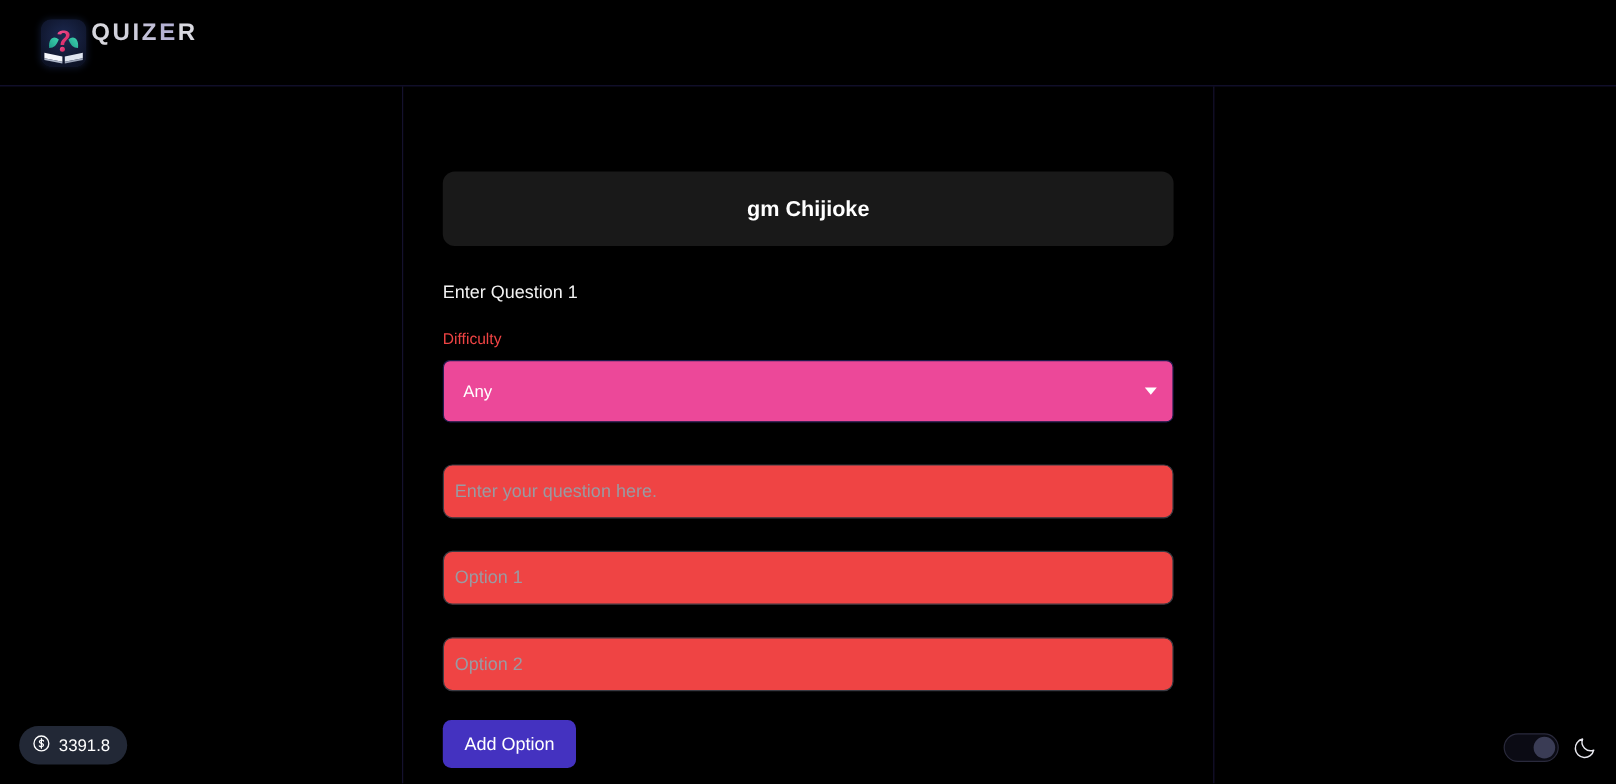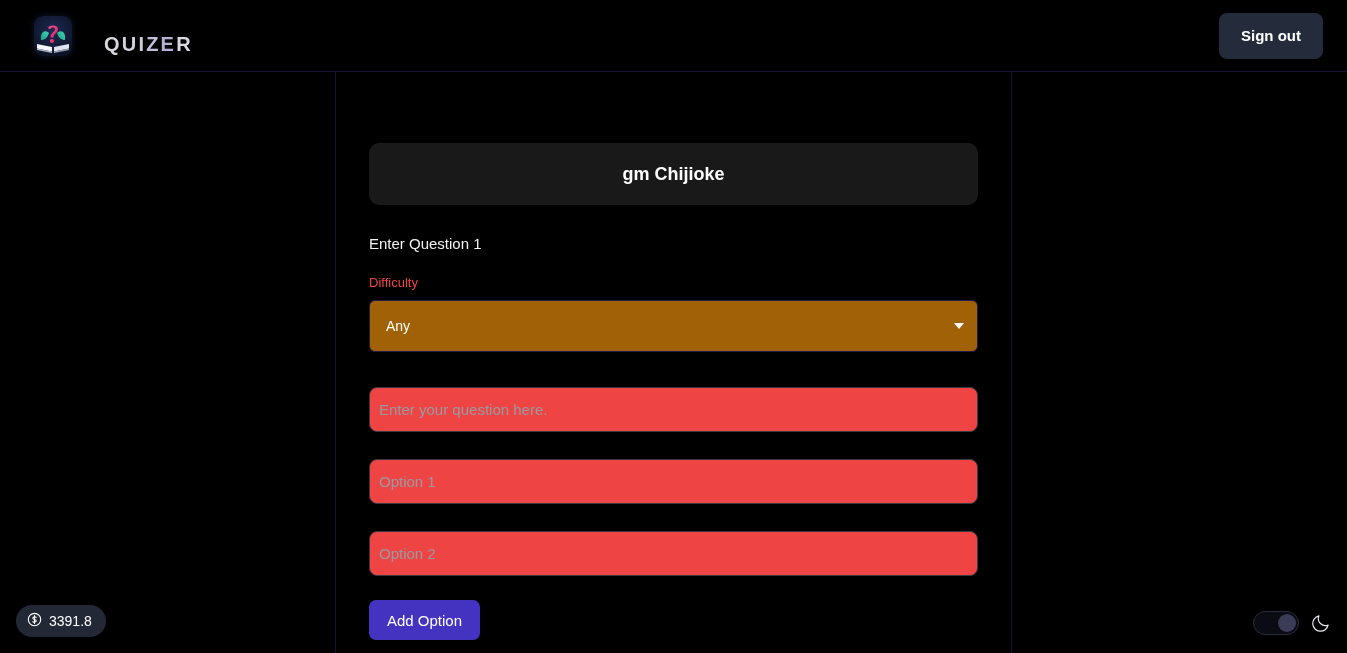--- a/index.html
+++ b/index.html
@@ -28,22 +28,22 @@
     background: #000000;
     border-bottom: 1px solid #151233;
     display: flex;
     align-items: center;
     justify-content: space-between;
     padding: 0 24px;
   }
 
   .brand {
     display: flex;
-    align-items: flex-end;
-    gap: 32px;
+    align-items: flex-start;
+    gap: 4px;
     padding-left: 10px;
   }
 
   .logo-mark {
     width: 38px;
     height: 40px;
     border-radius: 9px;
     background: radial-gradient(circle at 50% 38%, #1d2a52 0%, #121a34 55%, #0a0e1c 100%);
     position: relative;
     overflow: hidden;
@@ -124,21 +124,21 @@
   }
 
   .select-wrap {
     position: relative;
     height: 52px;
   }
 
   .select-box {
     width: 100%;
     height: 52px;
-    background: #a16207;
+    background: #ec4899;
     border: 1px solid #211b4d;
     border-radius: 6px;
     color: #ffffff;
     font-size: 14px;
     font-family: "Liberation Sans", sans-serif;
     padding: 0 30px 0 16px;
     display: flex;
     align-items: center;
     cursor: pointer;
   }
@@ -263,21 +263,20 @@
           <path d="M35 28 L20 31 L20 35.5 L35 32.5 Z" fill="#dfe5f0"></path>
           <path d="M3 32.5 L18 35.5 L18 37 L3 34 Z" fill="#aeb7c9"></path>
           <path d="M35 32.5 L20 35.5 L20 37 L35 34 Z" fill="#9aa3b6"></path>
         </svg>
       </div>
       <div class="brand-name">
         <span class="b-q">Q</span><span class="b-u">U</span><span class="b-i">I</span><span class="b-z">Z</span><span class="b-e">E</span><span class="b-r">R</span>
       </div>
     </div>
 
-    <button class="signout-btn">Sign out</button>
   </div>
 
   <div class="col-divider left"></div>
   <div class="col-divider right"></div>
 
   <div class="main-col">
 
     <div class="greeting-card">
       <span>gm Chijioke</span>
     </div>

